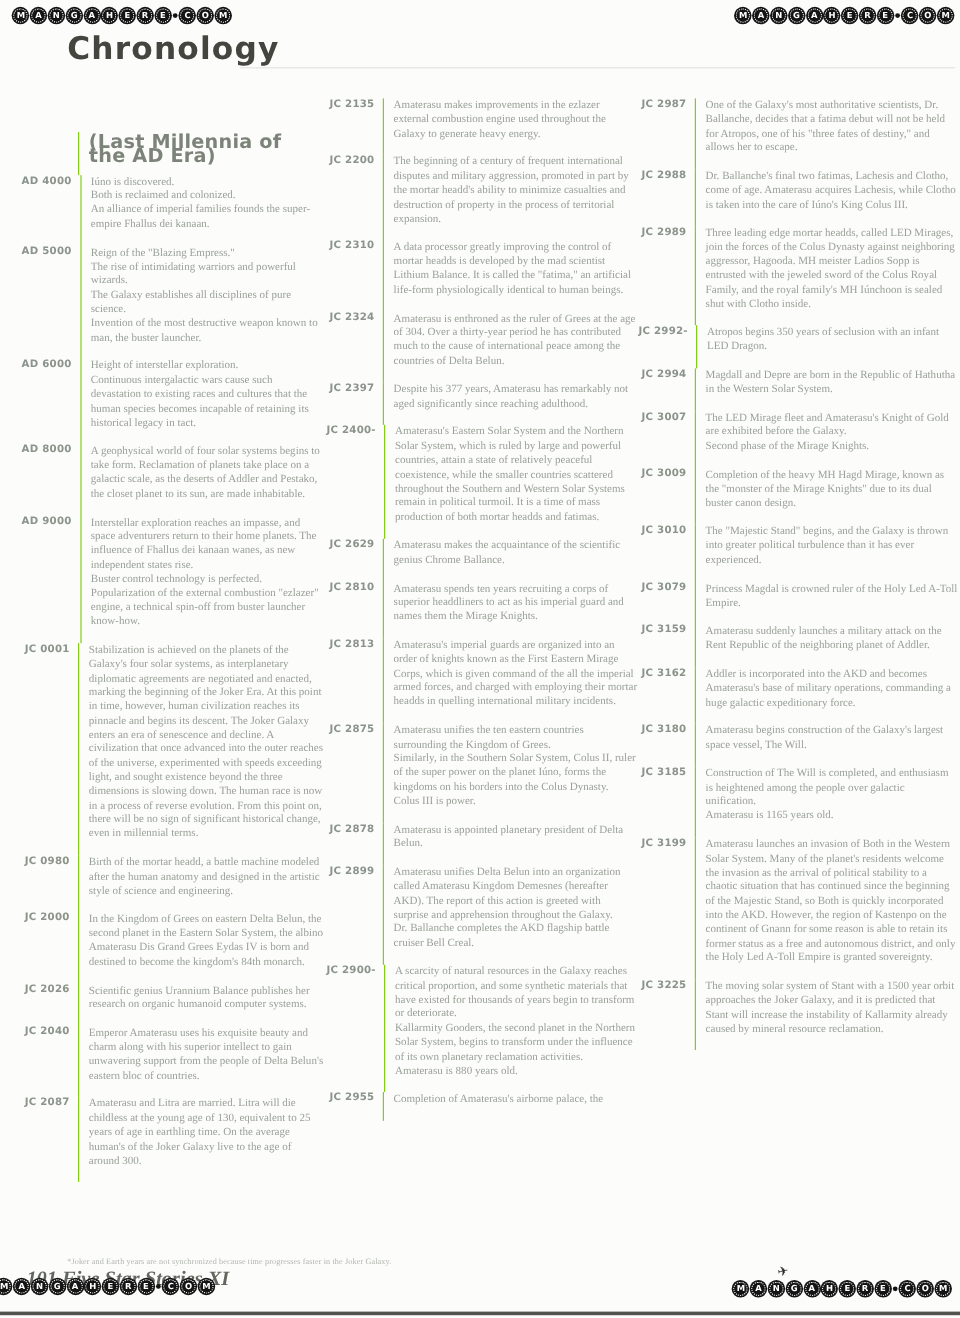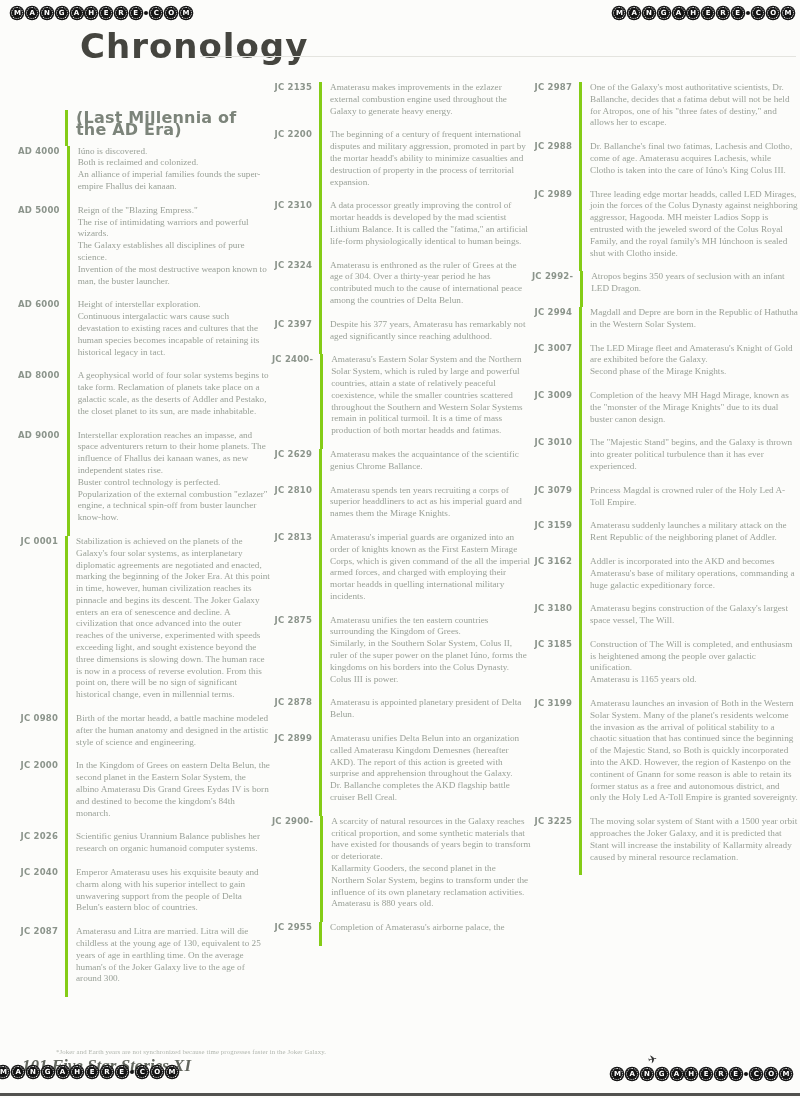--- a/index.html
+++ b/index.html
@@ -5,36 +5,36 @@
   * { margin:0; padding:0; box-sizing:border-box; }
   html,body { background:#ffffff; }
   .page {
     position:relative; width:800px; height:1098px; overflow:hidden;
     background:#fcfcfa;
     font-family:"Liberation Serif", serif;
   }
   .title {
     position:absolute; left:56px; top:26px;
     font-family:"DejaVu Sans", sans-serif; font-weight:bold;
-    font-size:34px; color:#45453f; letter-spacing:1px;margin-left:24px;
+    font-size:26px; color:#45453f; letter-spacing:1px;
   }
   .title-rule { position:absolute; left:200px; top:56px; width:596px; height:1px; background:#e4e4df; }
   .col { position:absolute; }
   .col1 { left:18px;  top:110px; width:252px; }
   .col2 { left:272px; top:82px;  width:259px; }
   .col3 { left:532px; top:82px;  width:266px; }
   .row { display:flex; }
   .date {
     flex:0 0 47px; text-align:right; padding-right:7px;
     font-family:"DejaVu Sans", sans-serif; font-weight:bold;
     font-size:8.5px; color:#8b948b; line-height:11.8px; letter-spacing:0.2px;
     white-space:nowrap;
   }
   .body {
-    flex:1; border-left:3px solid #84cc16; padding-left:8px; padding-bottom:12px;
+    flex:1; border-left:1px solid #84cc16; padding-left:8px; padding-bottom:12px;
     font-size:9.2px; line-height:11.8px; color:#9aa198;
   }
   .section-row .body {
     font-family:"DejaVu Sans", sans-serif; font-weight:bold;
     font-size:16px; color:#7c847a; letter-spacing:0.2px;
     padding-top:2px; padding-bottom:10px;
   }
   .para { margin:0; }
   .footnote {
     position:absolute; left:56px; top:1048px; width:420px;

